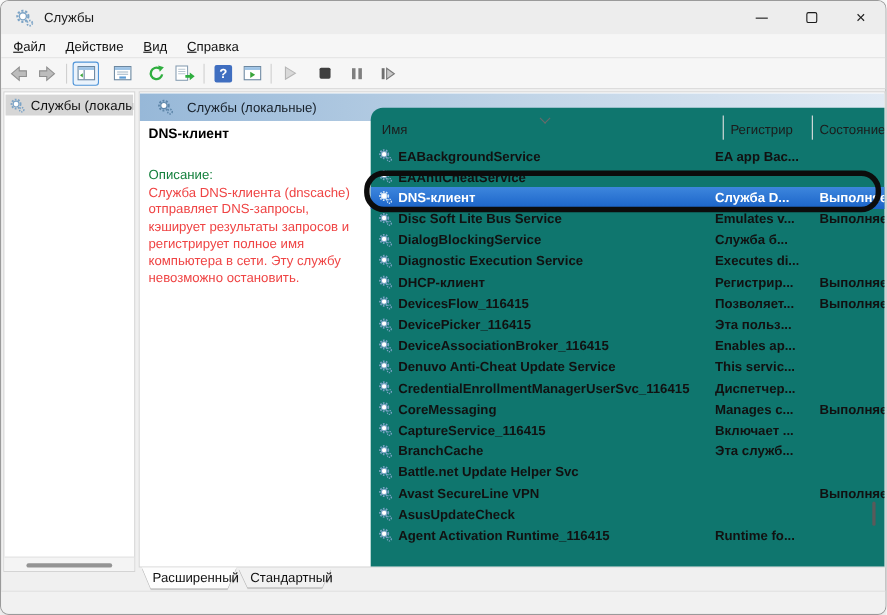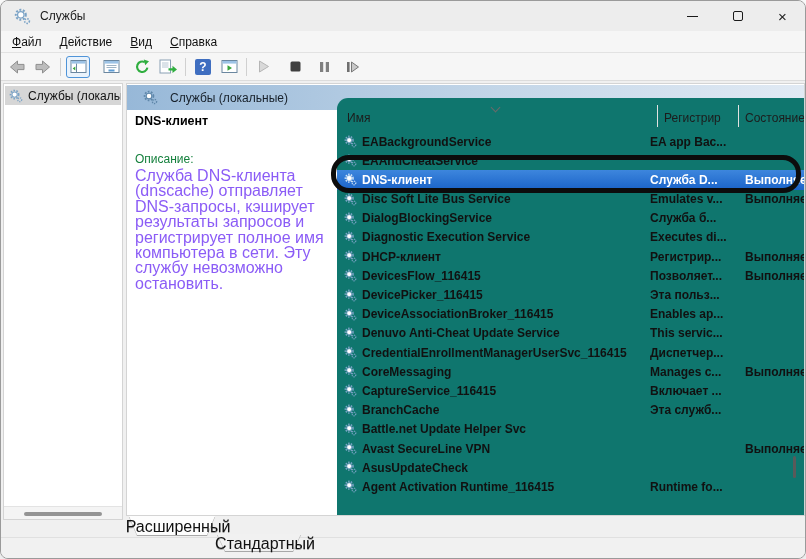--- a/index.html
+++ b/index.html
@@ -39,21 +39,21 @@
   .main-panel{position:absolute;left:125px;top:82px;width:679px;height:433px;background:#fff;
               border:1px solid #d4d4d4;overflow:hidden;}
   .main-header{position:absolute;left:0;top:1px;width:100%;height:25px;
                background:linear-gradient(90deg,var(--hdr-l,#97b8d8) 0%,#c3d6e8 55%,#e1eaf4 100%);
                display:flex;align-items:center;}
   .main-header .gear{width:15px;height:15px;margin-left:16px;color:#5f87aa;}
   .main-header .hdr-label{font-size:12px;color:#17202a;margin-left:12px;}
   .desc-panel{position:absolute;left:8px;top:28px;width:198px;}
   .desc-title{font-size:12.5px;font-weight:bold;color:#000;margin-top:2px;}
   .desc-label{font-size:12px;color:#15803d;margin-top:24px;}
-  .desc-text{font-size:16px;color:#8b5cf6;line-height:15.4px;margin-top:2px;width:198px;}
+  .desc-text{font-size:12px;color:#ef4444;line-height:15.4px;margin-top:2px;width:198px;}
   
   .list-panel{position:absolute;left:210px;top:14px;width:469px;height:418px;background:#0f766e;
               border-top-left-radius:11px;}
   .sort-chevron{position:absolute;left:155px;top:6px;width:7px;height:7px;border-right:1.4px solid #6a6a6a;
                 border-bottom:1.4px solid #6a6a6a;transform:rotate(45deg);}
   .list-header{position:absolute;left:0;top:0;width:100%;height:34px;font-size:12px;color:#1c1c1c;}
   .col-h{position:absolute;top:13px;white-space:nowrap;overflow:hidden;}
   .col-h.name{left:10px;width:300px;}
   .col-h.desc{left:327px;width:70px;}
   .col-h.status{left:408px;width:59px;}
@@ -68,22 +68,22 @@
   .c-status{position:absolute;left:408px;top:2.5px;width:60px;white-space:nowrap;overflow:hidden;}
   .vscroll-thumb{position:absolute;left:456px;top:358px;width:3px;height:22px;background:#5a5a5a;border-radius:2px;}
   
   .annotation-ring{position:absolute;left:204px;top:71px;width:470px;height:38px;
                    border:5px solid var(--annot,#0c0c0c);border-radius:18px;pointer-events:none;z-index:30;}
   
   .tabs-row{position:absolute;left:125px;top:515px;width:679px;height:20px;display:flex;}
   .tab{position:relative;height:0;border-left:8px solid transparent;border-right:8px solid transparent;
        filter:drop-shadow(0 1px 0 #a8a8a8);}
   .tab.active{border-top:19px solid #fdfdfd;width:86px;margin-left:3px;z-index:2;}
-  .tab.inactive{border-top:17px solid #f1f1f1;width:84px;margin-left:2px;margin-top:18px;z-index:1;}
-  .tab-label{position:absolute;left:50%;transform:translateX(-50%);top:-17px;font-size:16px;color:#111;white-space:nowrap;padding-left:12px;}
+  .tab.inactive{border-top:17px solid #f1f1f1;width:84px;margin-left:2px;margin-top:1px;z-index:1;}
+  .tab-label{position:absolute;left:50%;transform:translateX(-50%);top:-17px;font-size:12px;color:#111;white-space:nowrap;padding-left:12px;}
   .tab.inactive .tab-label{top:-16px;}
   .bottom-strip{position:absolute;left:0;top:536px;width:100%;height:23px;background:#f1f1f1;border-top:1px solid #e0e0e0;}
 </style>
 </head>
 <body>
 
 <svg width="0" height="0" style="position:absolute">
   <symbol id="gear" viewBox="0 0 18 18">
     <circle cx="7.2" cy="7.2" r="5.3" fill="none" stroke="currentColor" stroke-width="2.1" stroke-dasharray="2.1 1.7"></circle>
     <circle cx="7.2" cy="7.2" r="3.4" fill="#ffffff" stroke="currentColor" stroke-width="1.3"></circle>

